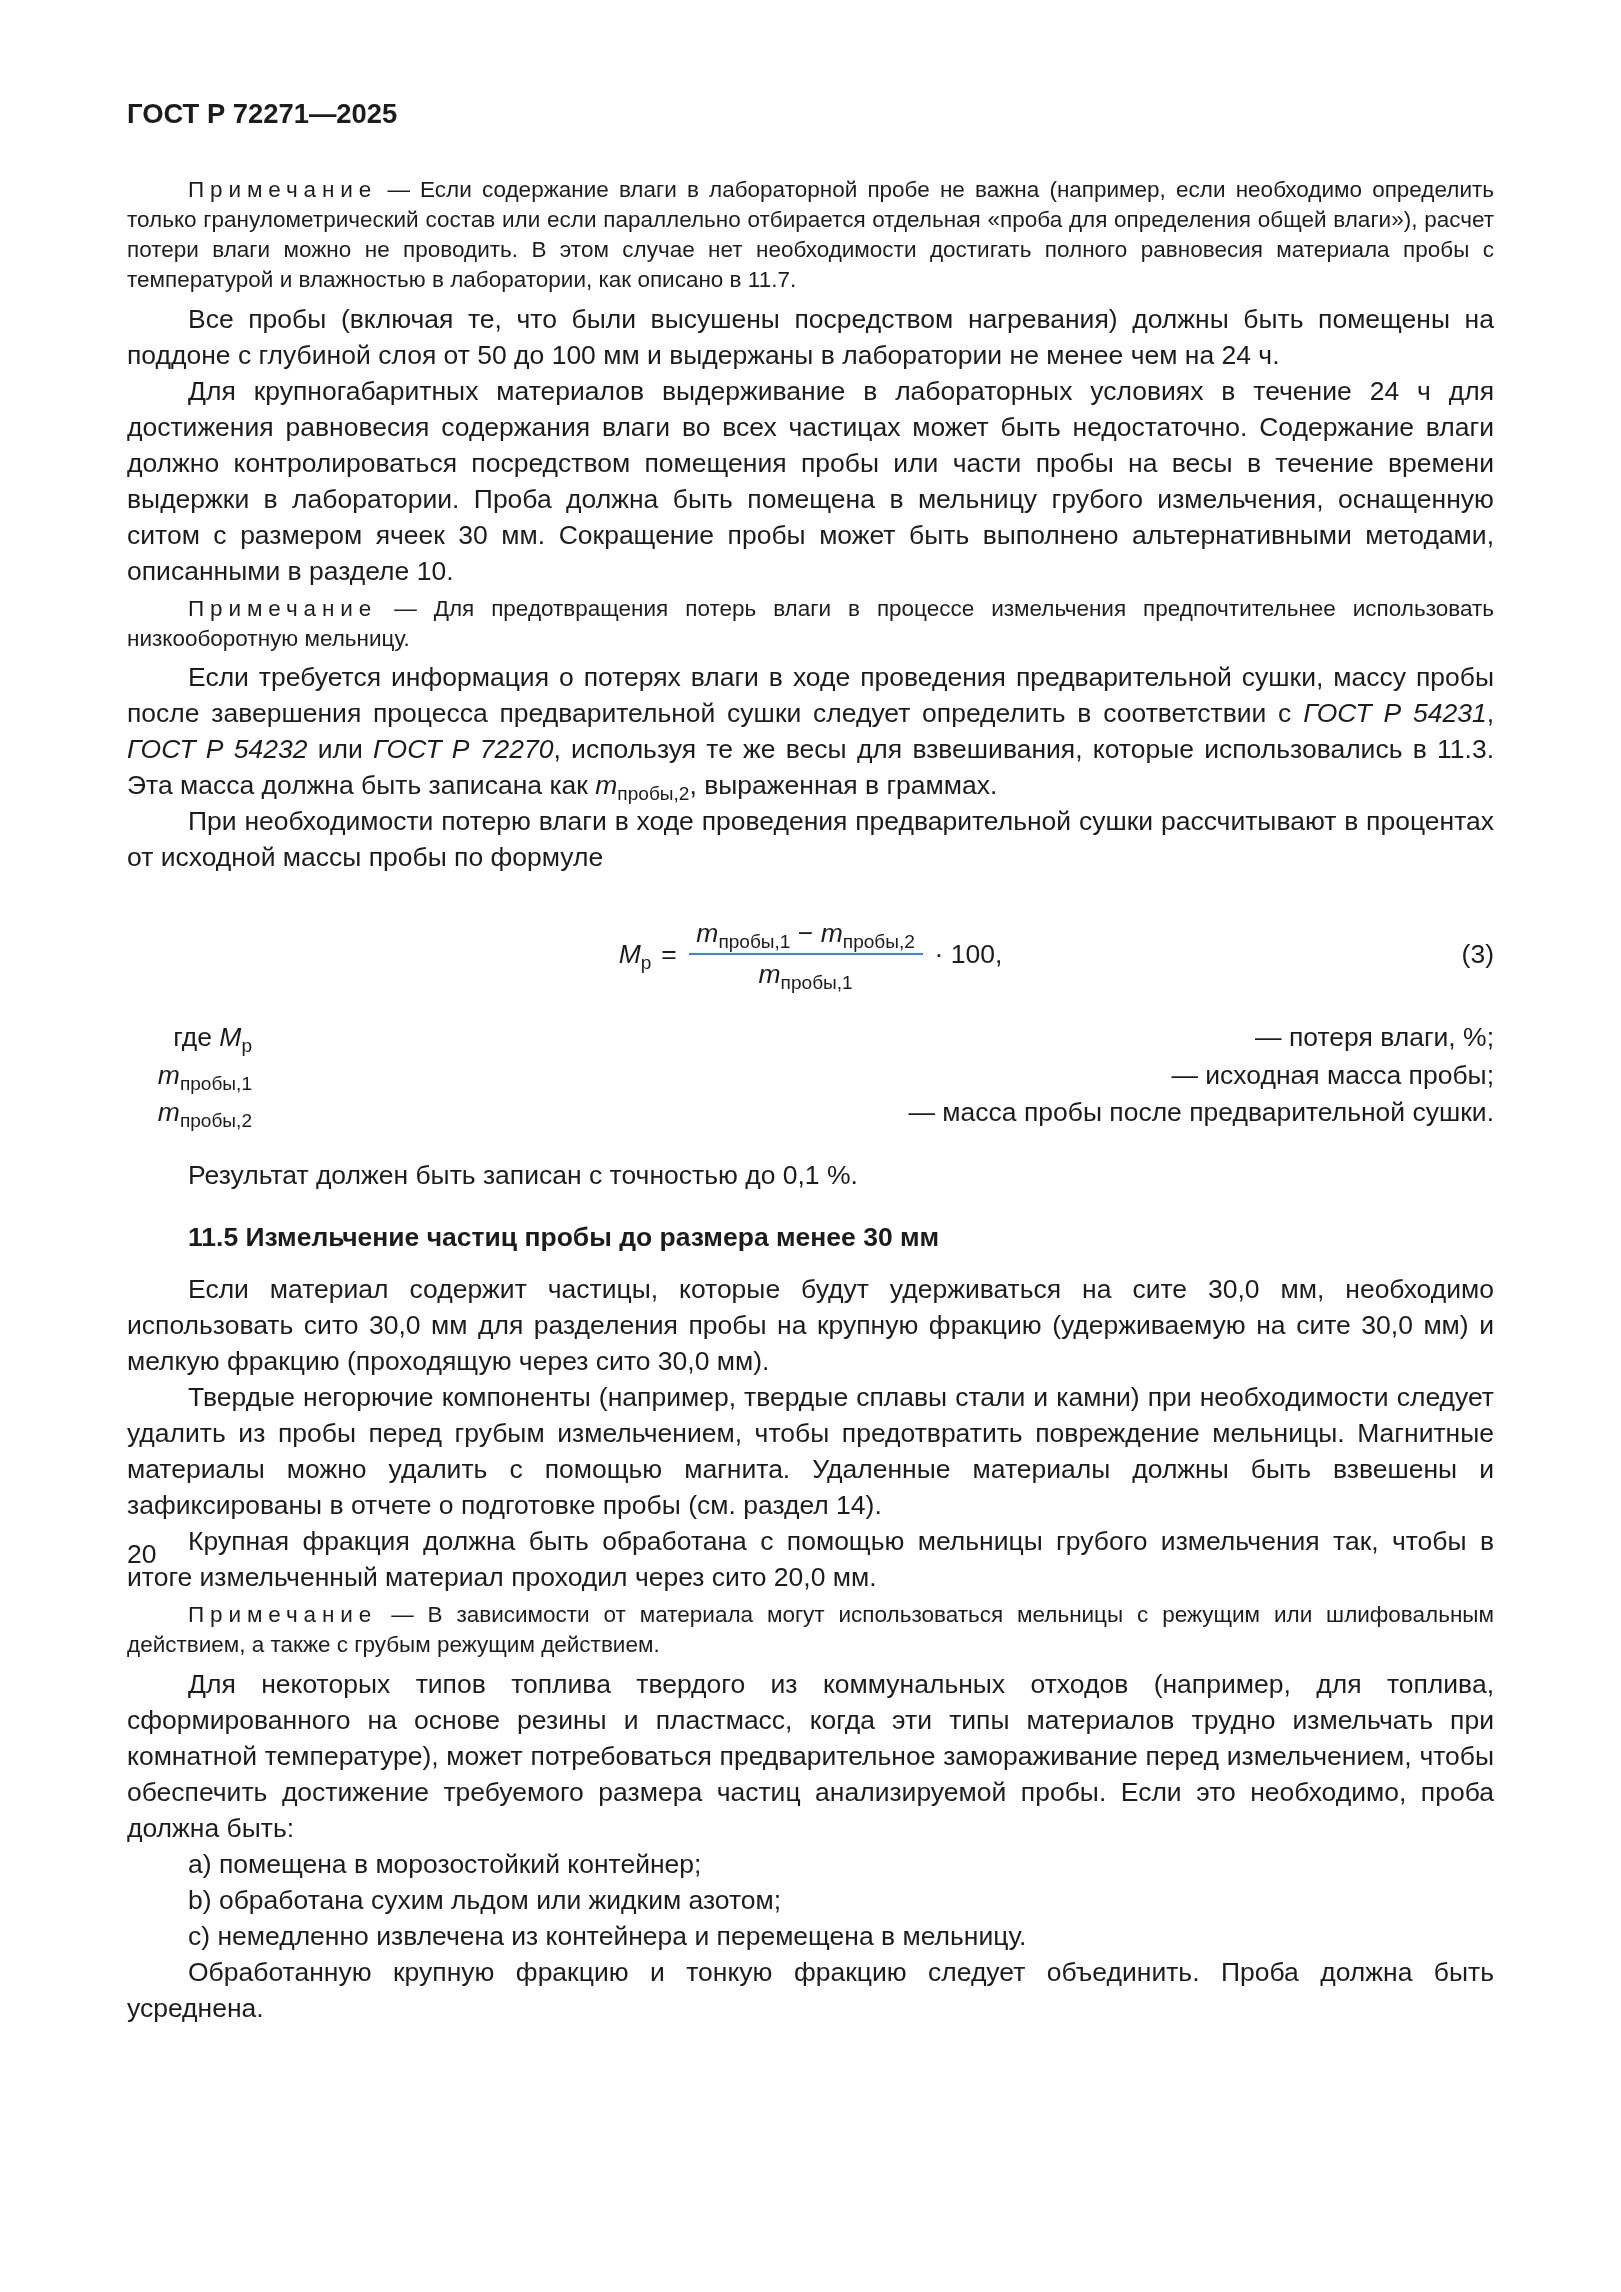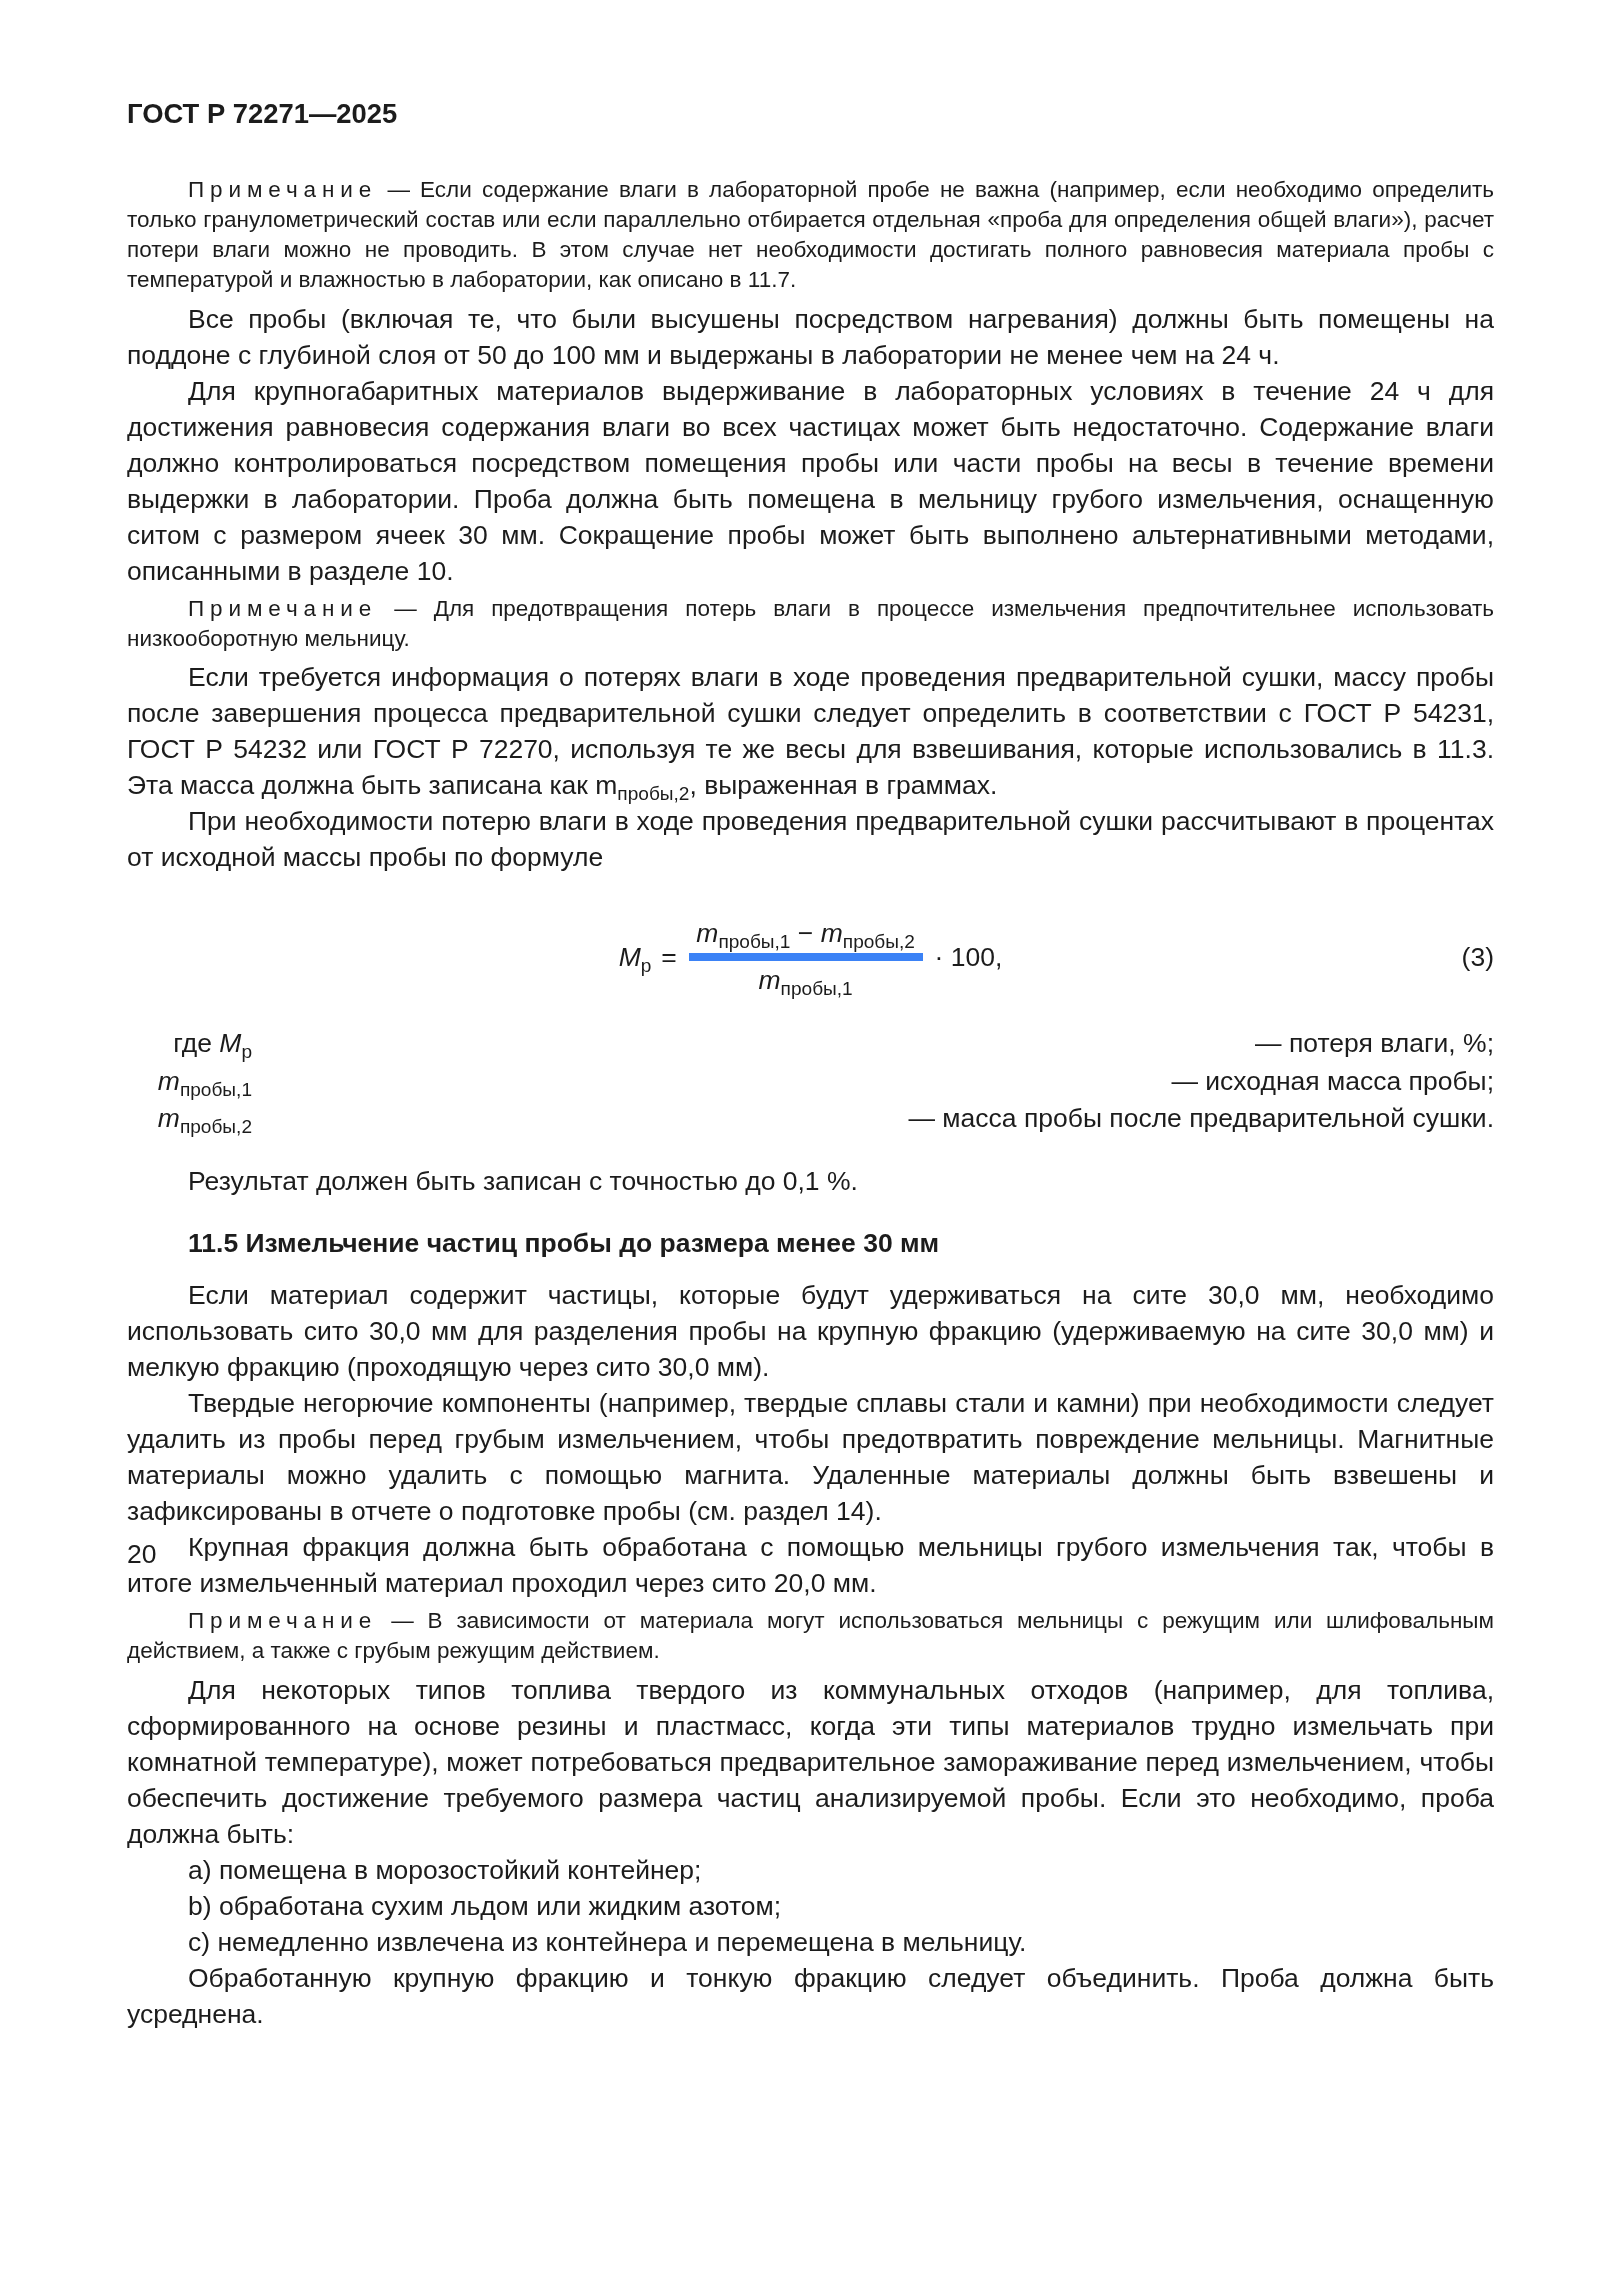--- a/index.html
+++ b/index.html
@@ -39,21 +39,21 @@
   .note {
     font-size: 22.5px;
     line-height: 1.34;
     text-align: justify;
     text-indent: 61px;
     margin: 5px 0;
   }
   .note-label {
     letter-spacing: 5.9px;
   }
-  .ital { }
+  .ital { font-style: italic; }
   sub {
     font-size: 0.72em;
     line-height: 0;
   }
   .heading {
     font-size: 26.5px;
     font-weight: bold;
     text-indent: 61px;
     margin: 29px 0 17.6px 0;
   }
@@ -70,21 +70,21 @@
   }
   .f-var { font-style: italic; }
   .frac {
     display: inline-flex;
     flex-direction: column;
     text-align: center;
     vertical-align: middle;
     margin: 0 2px;
   }
   .frac .num {
-    border-bottom: 8px solid #3b82f6;
+    border-bottom: 2px solid #3b82f6;
     padding: 0 7.8px 3.9px 7.8px;
   }
   .frac .den {
     padding-top: 3.9px;
   }
   .eq-num {
     position: absolute;
     right: 0;
     top: 50%;
     transform: translateY(-50%);

